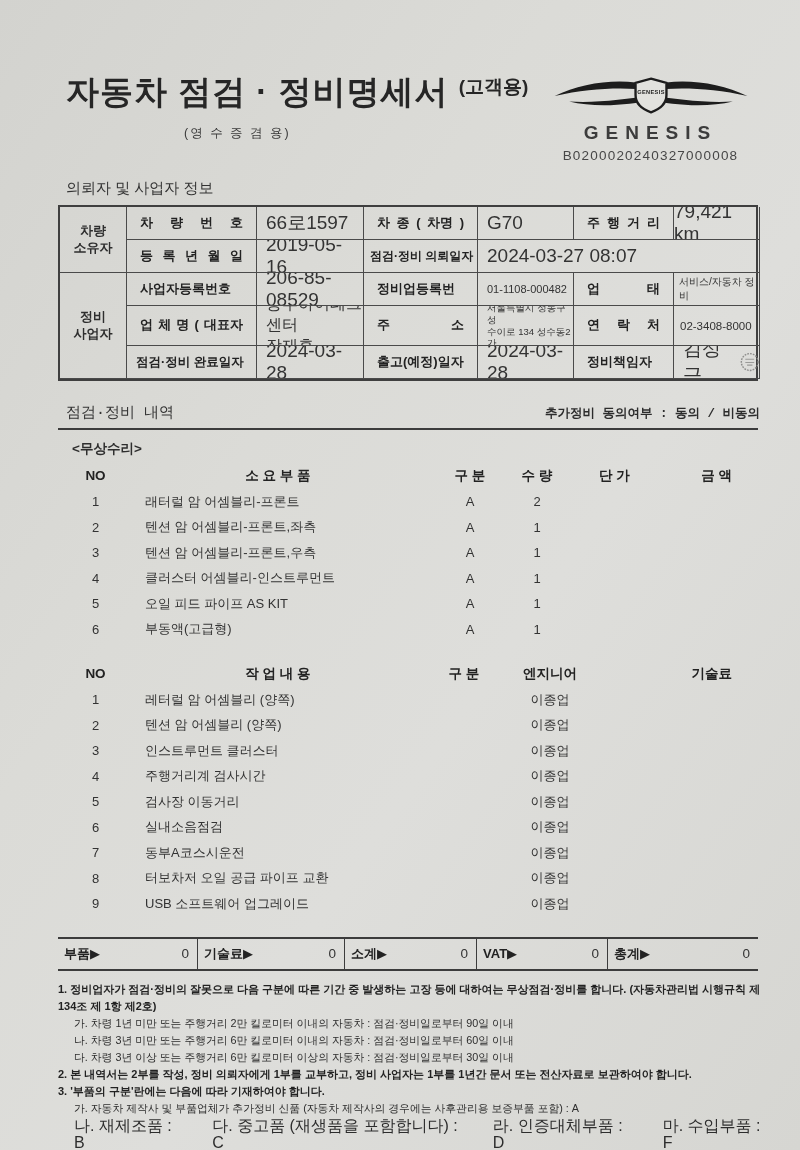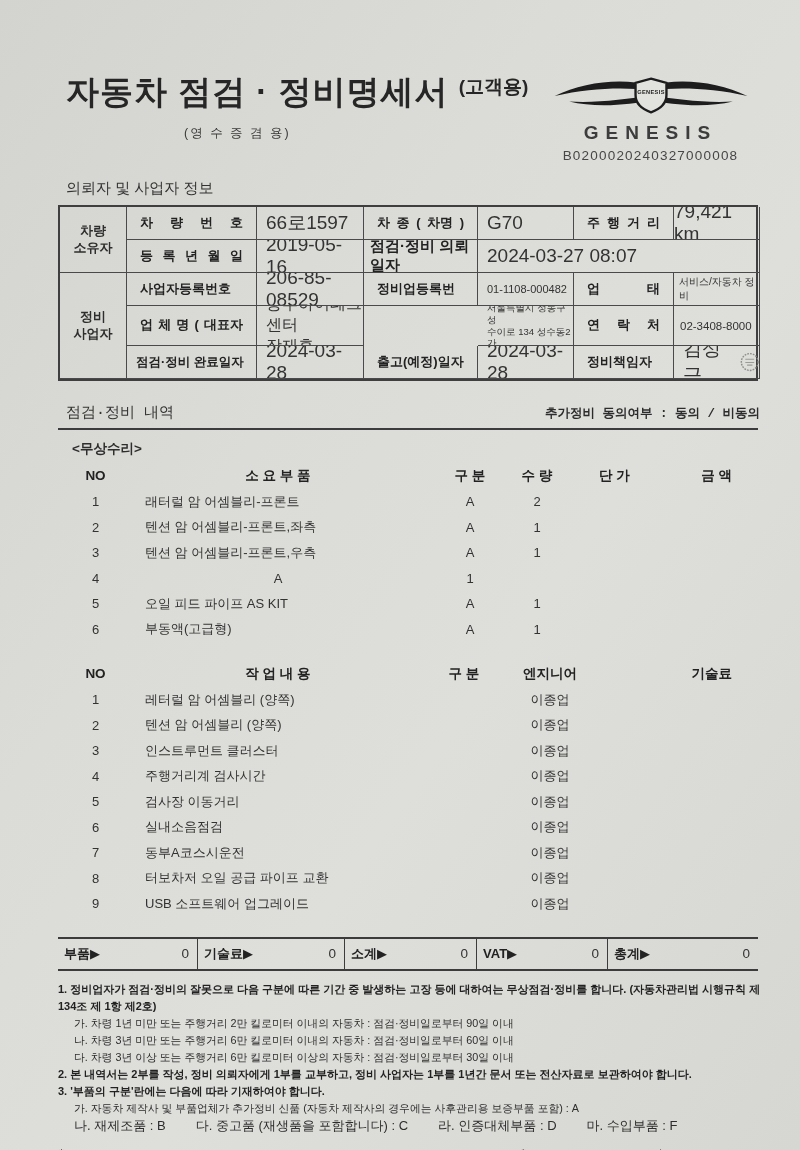--- a/index.html
+++ b/index.html
@@ -78,21 +78,21 @@
   .tot-cell { display:flex; justify-content:space-between; align-items:center; padding:0 8px 0 6px; border-right:1px solid #3c3c3c; }
   .tot-cell:last-child { border-right:none; }
   .tot-label { font-size:13px; font-weight:bold; color:#222; }
   .tot-value { font-size:13.5px; color:#333; }
 
   
   .notes { margin:10px 0 0 16px; width:712px; }
   .note-line { font-size:11px; line-height:17px; color:#222; }
   .note-line.bold { font-weight:bold; }
   .note-line.indent { padding-left:16px; font-weight:normal; color:#2d2d2d; font-size:10.8px; }
-  .note-items { display:flex; gap:30px; padding-left:16px; font-size:13px; line-height:17px; color:#2d2d2d;text-align:right; }
+  .note-items { display:flex; gap:30px; padding-left:16px; font-size:16px; line-height:17px; color:#2d2d2d; }
   .fine-print { display:flex; gap:18px; margin:14px 0 0 0; font-size:8.2px; color:#555; letter-spacing:-0.2px; white-space:nowrap; }
 
   svg text { font-family:"Liberation Sans","DejaVu Sans",sans-serif; }
 </style>
 </head>
 <body>
 
 <div class="paper">
 
   <div class="doc-header">
@@ -124,35 +124,36 @@
 소유자</div>
     <div class="cell label jlabel c2">차 량 번 호</div>
     <div class="cell value c3">66로1597</div>
     <div class="cell label jlabel c4">차 종 ( 차명 )</div>
     <div class="cell value c5">G70</div>
     <div class="cell label jlabel c6">주 행 거 리</div>
     <div class="cell value c7" style="justify-content:center;padding-left:0;">79,421 km</div>
 
     <div class="cell label jlabel c2">등 록 년 월 일</div>
     <div class="cell value c3">2019-05-16</div>
-    <div class="cell label c4" style="padding-left:6px;font-size:15px;">점검·정비 의뢰일자</div>
+    <div class="cell label c4" style="padding-left:6px;font-size:12px;text-align:right;">점검·정비 의뢰일자</div>
     <div class="cell value span3">2024-03-27 08:07</div>
 
     <div class="cell group c1" style="grid-row:3 / 6;">정비
 사업자</div>
     <div class="cell label jlabel c2">사업자등록번호</div>
     <div class="cell value c3">206-85-08529</div>
     <div class="cell label jlabel c4">정비업등록번호</div>
     <div class="cell value small c5">01-1108-000482</div>
     <div class="cell label jlabel c6">업 태</div>
     <div class="cell value c7" style="font-size:10px;padding-left:5px;">서비스/자동차 정비</div>
 
     <div class="cell label jlabel c2 row4" style="line-height:38px;">업 체 명 ( 대표자 )</div>
     <div class="cell value two c3">동부하이테크센터
 장재훈</div>
+    <div class="cell label jlabel c4" style="line-height:38px;">주 소</div>
     <div class="cell value tiny c5">서울특별시 성동구 성
 수이로 134  성수동2가</div>
     <div class="cell label jlabel c6" style="line-height:38px;">연 락 처</div>
     <div class="cell value c7" style="font-size:11.5px;padding-left:6px;">02-3408-8000</div>
 
     <div class="cell label c2" style="padding-left:9px;font-size:12.5px;font-weight:bold;">점검·정비 완료일자</div>
     <div class="cell value c3">2024-03-28</div>
     <div class="cell label jlabel c4">출고(예정)일자</div>
     <div class="cell value c5">2024-03-28</div>
     <div class="cell label jlabel c6">정비책임자</div>
@@ -201,20 +202,21 @@
     <div class="g-row">
         <span class="g-no">3</span>
         <span class="g-name">텐션 암 어셈블리-프론트,우측</span>
         <span class="g-center">A</span>
         <span class="g-center">1</span>
         <span class="g-center"></span>
         <span class="g-right"></span>
       </div>
     <div class="g-row">
         <span class="g-no">4</span>
+        <span class="g-name">클러스터 어셈블리-인스트루먼트</span>
         <span class="g-center">A</span>
         <span class="g-center">1</span>
         <span class="g-center"></span>
         <span class="g-right"></span>
       </div>
     <div class="g-row">
         <span class="g-no">5</span>
         <span class="g-name">오일 피드 파이프 AS KIT</span>
         <span class="g-center">A</span>
         <span class="g-center">1</span>

